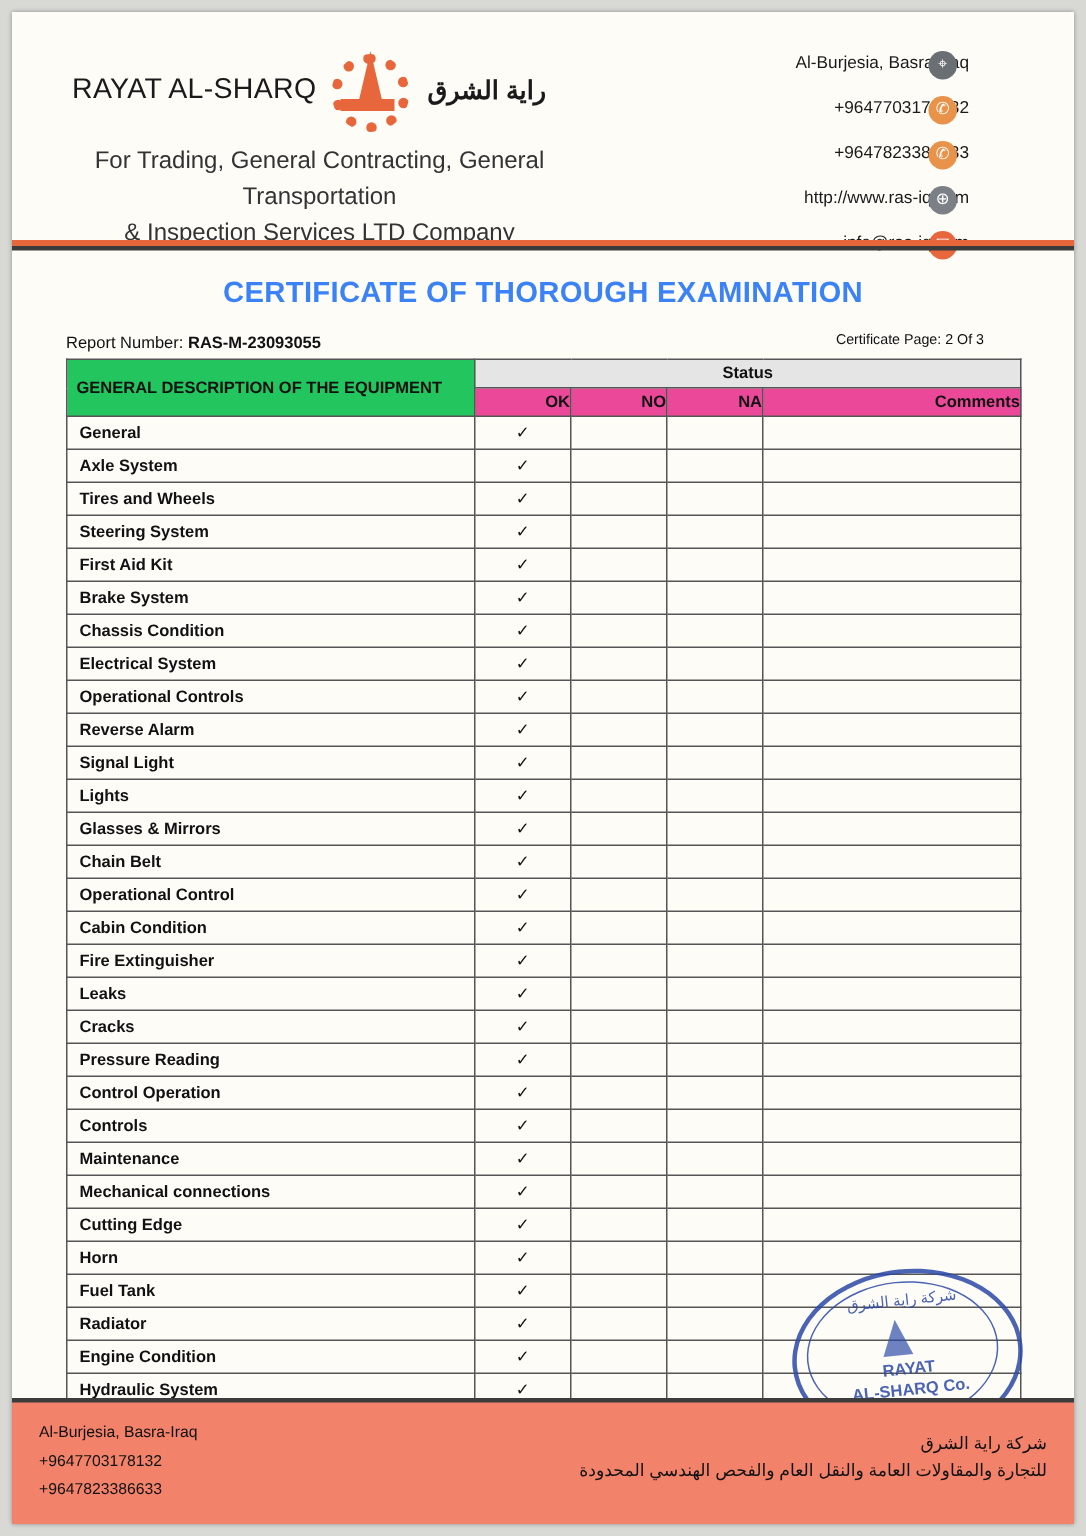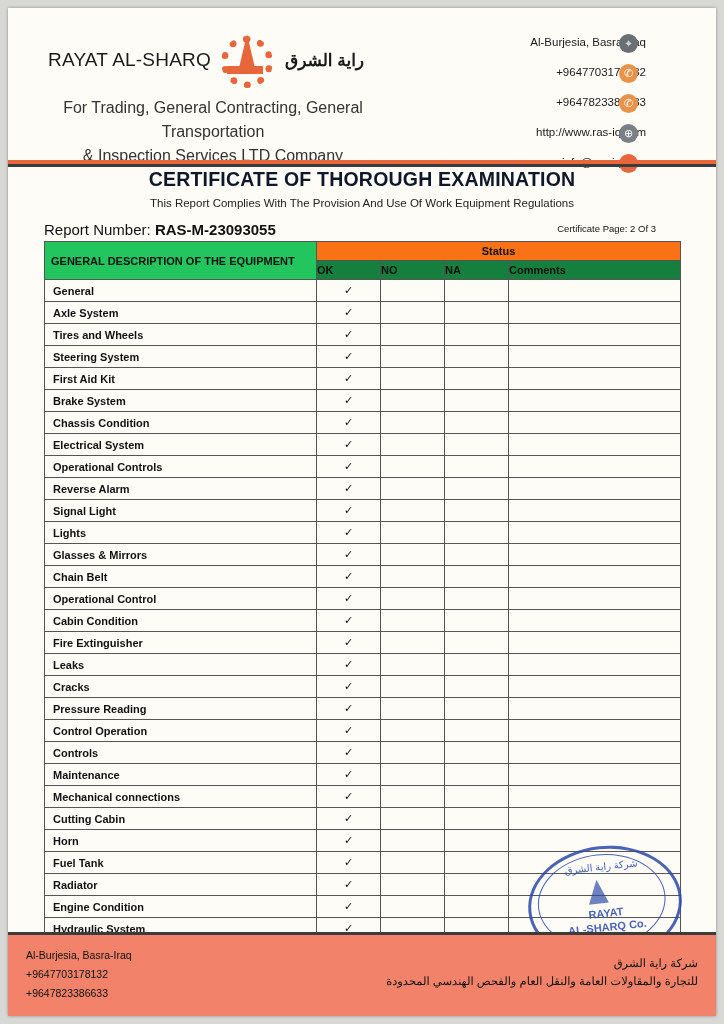--- a/index.html
+++ b/index.html
@@ -140,40 +140,41 @@
     position: absolute;
     left: 0;
     top: 156px;
     width: 708px;
     height: 3px;
     background: #3c3c3c;
   }
 
   
   .title {
+    margin-top: 16px;
     text-align: center;
     font-size: 19.5px;
     font-weight: bold;
-    color: #0f172a;
+    color: #3b82f6;
     letter-spacing: 0.2px;
   }
   .subtitle {
     margin-top: 6px;
     text-align: center;
     font-size: 11.5px;
     color: #222;
   }
 
   .meta {
     margin: 12px 36px 0 36px;
     position: relative;
     height: 16px;
   }
   .report-number {
-    font-size: 15px;
+    font-size: 11px;
     color: #111;
   }
   .report-number b { font-weight: bold; }
   .cert-page {
     position: absolute;
     right: 24px;
     top: 2px;
     font-size: 9.5px;
     color: #111;
   }
@@ -191,29 +192,29 @@
     color: #111;
   }
   th.desc-head {
     background: #22c55e;
     text-align: left;
     padding: 4px 6px;
     font-weight: bold;
     font-size: 11.5px;
   }
   th.status-head {
-    background: #f97316;
+    background: #e5e5e5;
     text-align: center;
     font-weight: bold;
     font-size: 11.5px;
     padding: 3px 0;
   }
   th.sub {
-    background: #15803d;
-    text-align: left;
+    background: #ec4899;
+    text-align: right;
     font-weight: bold;
     font-size: 10.5px;
     padding: 3px 0;
   }
   td.item {
     padding: 2px 8px;
     font-weight: bold;
     font-size: 11px;
     height: 17px;
   }
@@ -361,21 +362,20 @@
         <span class="contact-text">info@ras-iq.com</span>
         <span class="cicon mail">✉</span>
       </div>
     </div>
 
     <div class="hdr-rule"></div>
     <div class="hdr-rule-dark"></div>
   </div>
 
   <div class="title">CERTIFICATE OF THOROUGH EXAMINATION</div>
-  <div class="subtitle">This Report Complies With The Provision And Use Of Work Equipment Regulations</div>
 
   <div class="meta">
     <span class="report-number">
       <span>Report Number:</span>
       <b>RAS-M-23093055</b>
     </span>
     <span class="cert-page">Certificate Page: 2 Of 3</span>
   </div>
 
   <table class="main">
@@ -561,21 +561,21 @@
           <td class="comment-cell"></td>
         </tr>
         <tr>
           <td class="item">Mechanical connections</td>
           <td class="mark">✓</td>
           <td class="mark"></td>
           <td class="mark"></td>
           <td class="comment-cell"></td>
         </tr>
         <tr>
-          <td class="item">Cutting Cabin</td>
+          <td class="item">Cutting Edge</td>
           <td class="mark">✓</td>
           <td class="mark"></td>
           <td class="mark"></td>
           <td class="comment-cell"></td>
         </tr>
         <tr>
           <td class="item">Horn</td>
           <td class="mark">✓</td>
           <td class="mark"></td>
           <td class="mark"></td>

